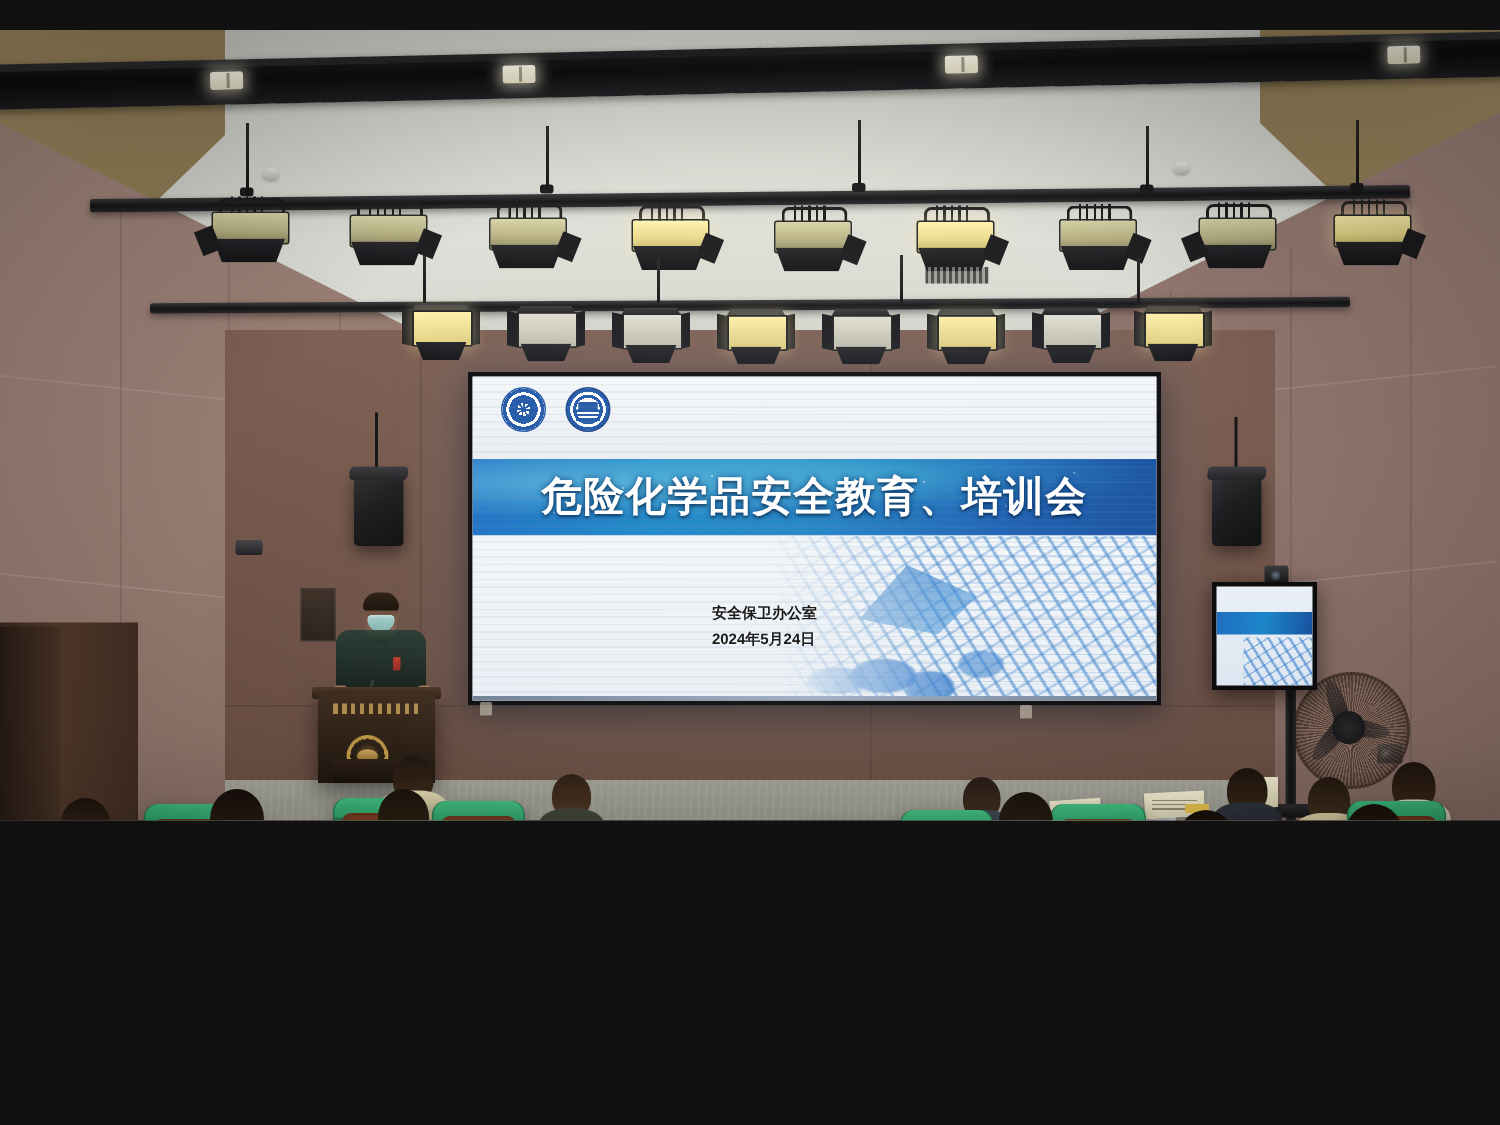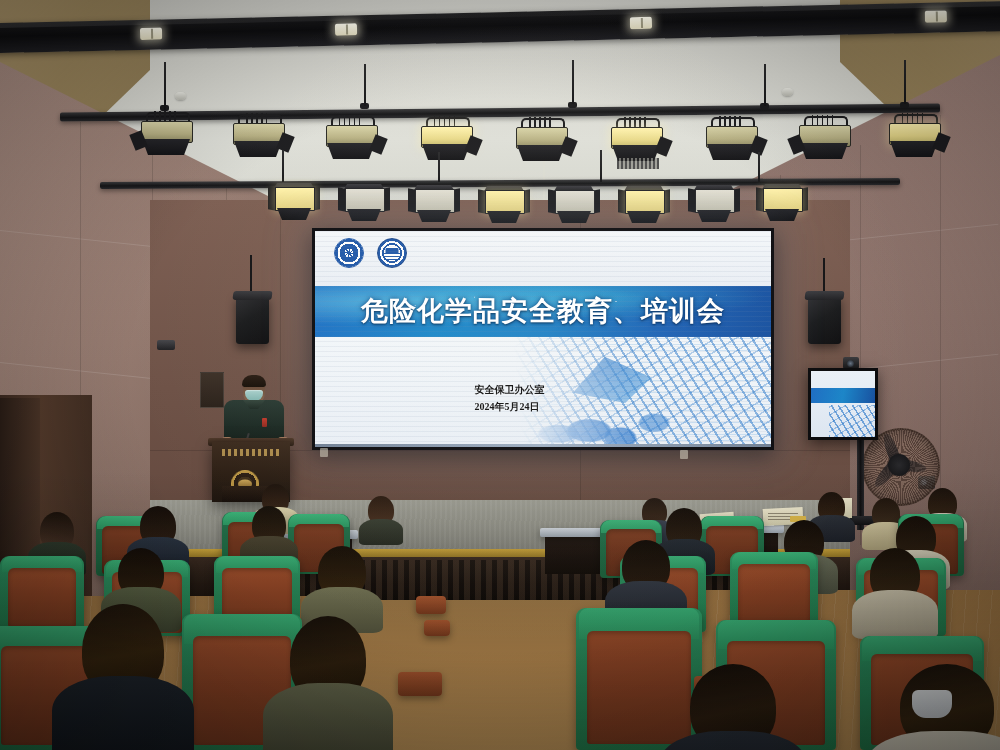--- a/index.html
+++ b/index.html
@@ -1,19 +1,20 @@
 <!DOCTYPE html>
 <html><head>
 <meta charset="utf-8">
 <style>
   html,body{margin:0;padding:0;background:#111;}
   #scene{
-    position:relative;width:1000px;height:750px;overflow:hidden;
-    font-family:Liberation Serif, serif;
+    position:relative;width:1000px;height:527px;overflow:hidden;
+    font-family:Liberation Sans, sans-serif;
     background:#6b4f44;
+    margin-top:20px;
   }
   .abs{position:absolute;}
 
   
   #ceiling-white{
     left:0;top:0;width:1000px;height:215px;
     background:linear-gradient(180deg,#cfcfc9 0%,#d9d9d2 35%,#dedfd8 65%,#d4d5cd 100%);
   }
   .ceil-side-left{
     left:0;top:0;width:150px;height:215px;

